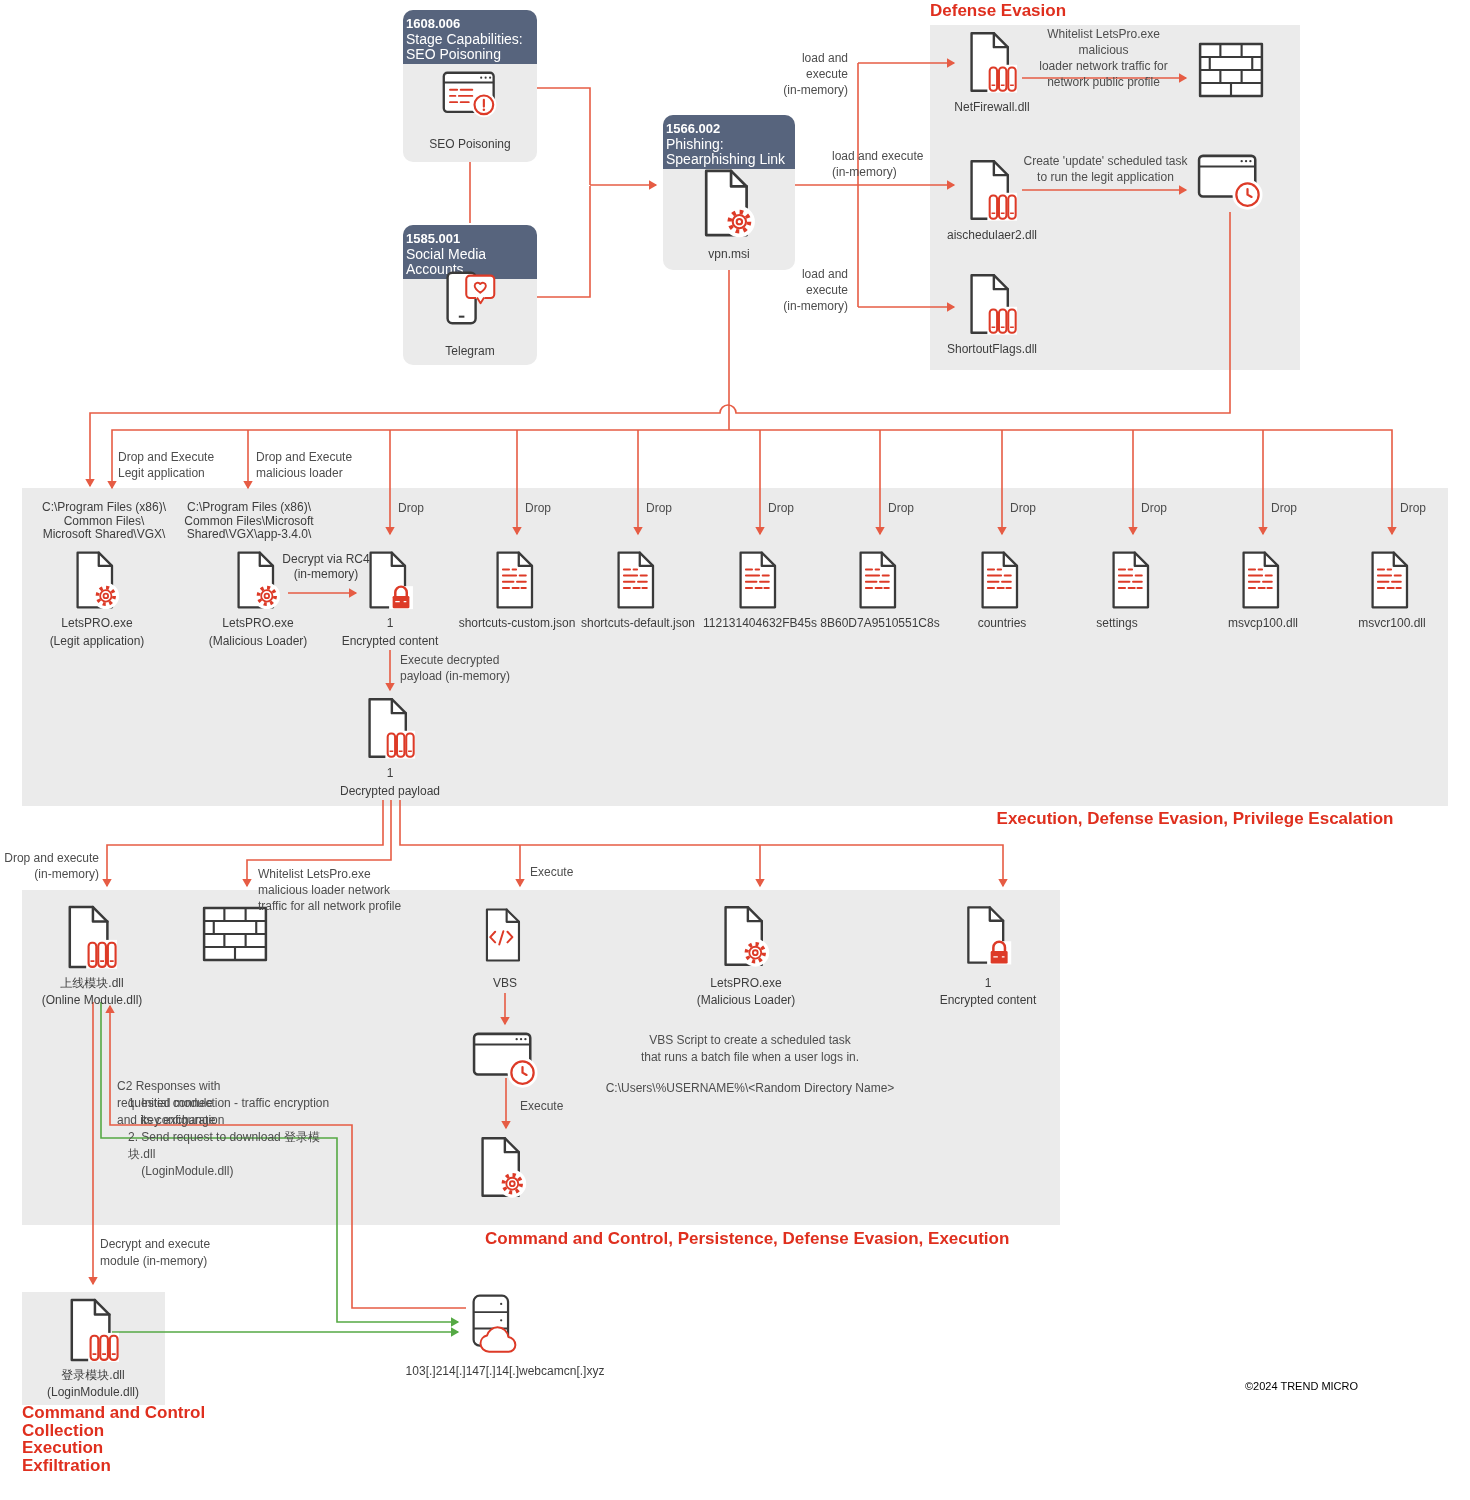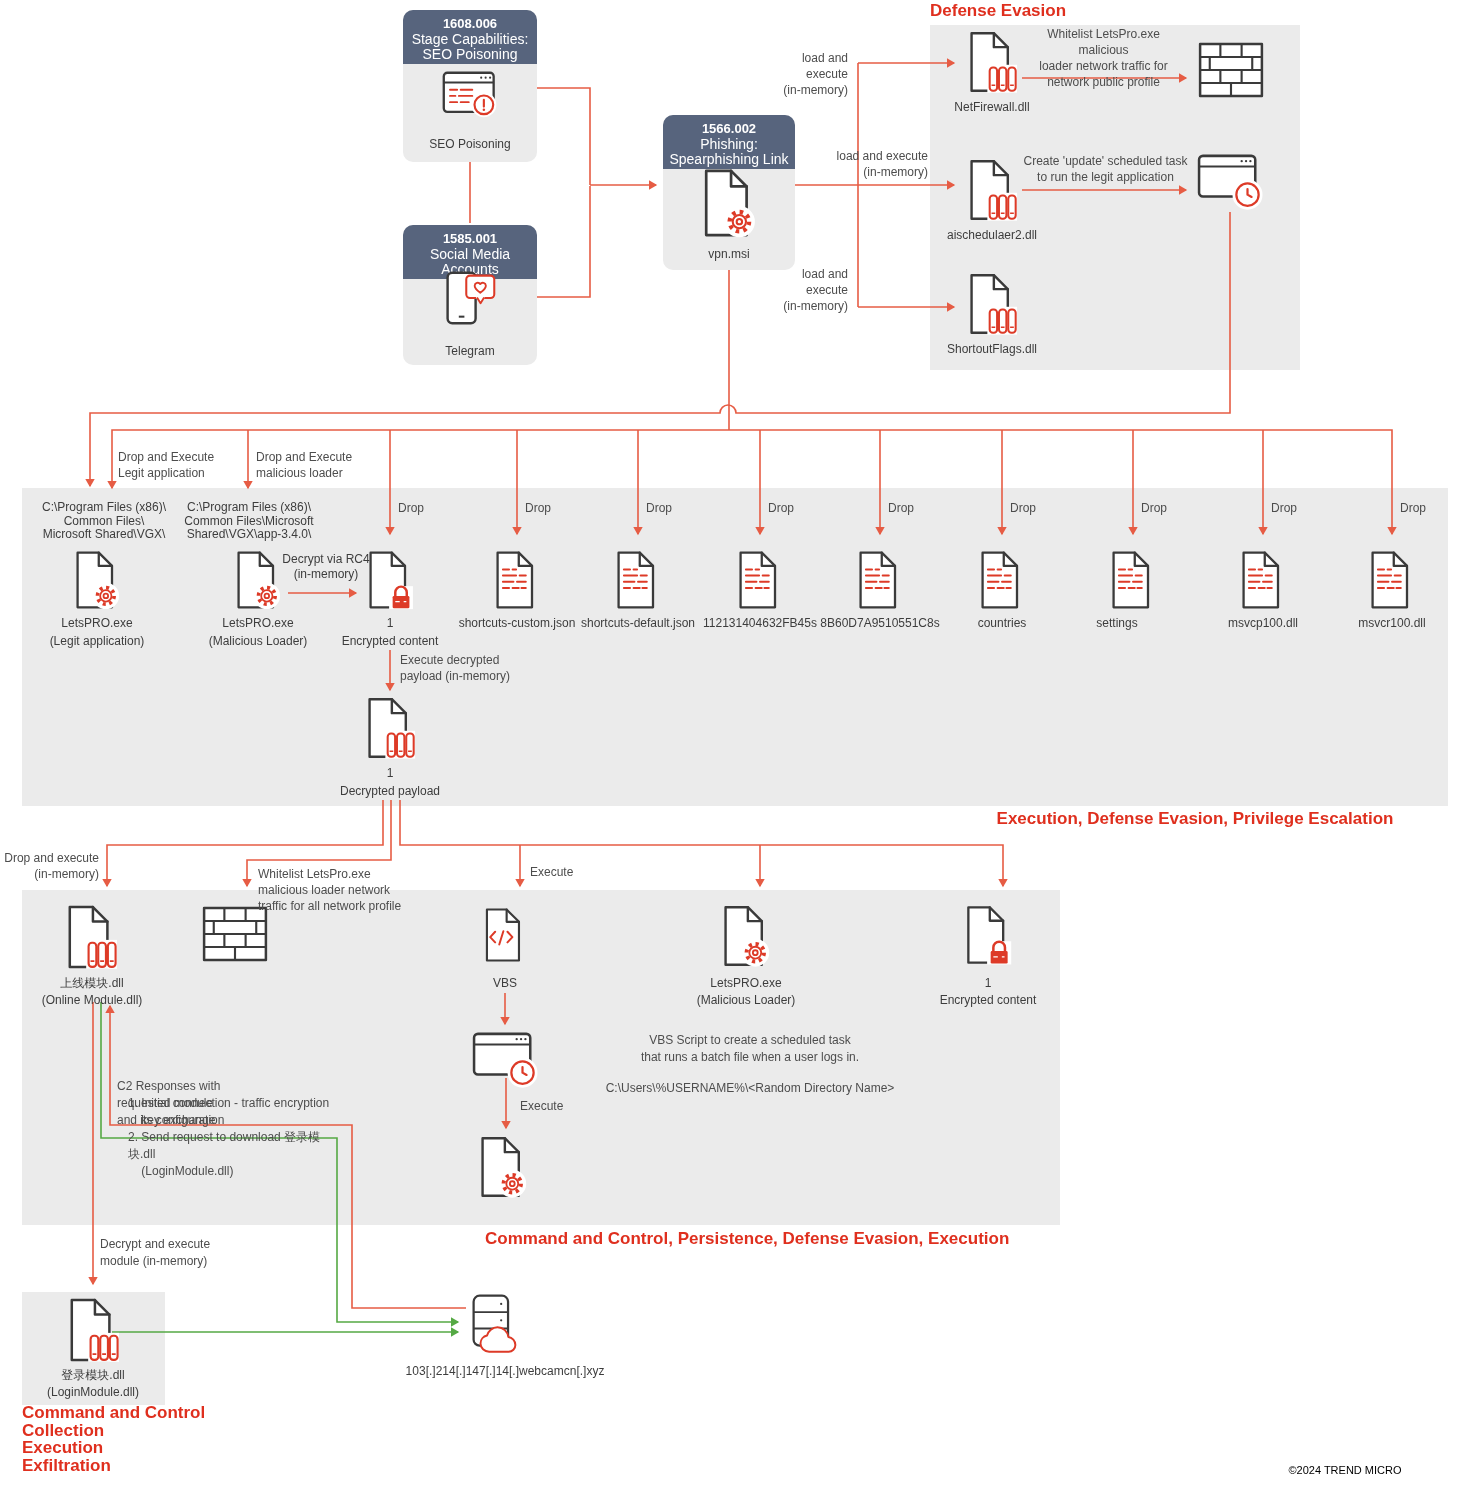--- a/index.html
+++ b/index.html
@@ -1,20 +1,20 @@
 <!DOCTYPE html>
 <html><head>
 <meta charset="utf-8">
 <style>
   html,body{margin:0;padding:0;background:#fff;font-family:"Liberation Sans","DejaVu Sans",sans-serif;}
   #stage{position:relative;width:1470px;height:1500px;background:#fff;overflow:hidden;}
   .panel{position:absolute;background:#ebebeb;z-index:0;}
   .tech{position:absolute;background:#ebebeb;border-radius:10px;z-index:3;}
   .tech-h{position:absolute;left:0;top:0;right:0;background:#57647d;color:#fff;border-radius:10px 10px 0 0;
-          text-align:center;padding:6px 3px 2px;z-index:4;}
+          padding:6px 3px 2px;z-index:4;}
   .tech-code{display:block;font-weight:bold;font-size:13px;line-height:16px;}
   .tech-name{display:block;font-size:14px;line-height:15px;white-space:pre-line;}
   .t{position:absolute;font-size:12px;line-height:16px;color:#4d4d4d;white-space:pre-line;z-index:4;}
   .cap{position:absolute;font-size:12px;line-height:15px;color:#3d3d3d;text-align:center;white-space:pre-line;z-index:4;}
   .red-h{position:absolute;font-weight:bold;color:#df2f1e;font-size:17px;line-height:17.5px;white-space:pre-line;z-index:5;}
   .ic{position:absolute;z-index:3;overflow:visible;}
   #wires{position:absolute;left:0;top:0;z-index:2;pointer-events:none;}
   .wr{stroke:#e65c44;stroke-width:1.6;fill:none;}
   .wg{stroke:#55a944;stroke-width:1.6;fill:none;}
   .ink{stroke:#3a3a3a;fill:none;stroke-width:2.6;stroke-linecap:round;stroke-linejoin:round;}
@@ -209,21 +209,21 @@
   </div>
   <svg class="ic" style="left:700px;top:167px;width:58px;height:72px">
       <use href="#s-file-gear"></use>
     </svg>
   <div class="cap" style="left:663px;top:247px;width:132px">vpn.msi</div>
 
   <div class="red-h" style="left:930px;top:2px">Defense Evasion</div>
   <div class="t" style="left:758px;top:50px;width:90px;text-align:right">load and
 execute
 (in-memory)</div>
-  <div class="t" style="left:788px;top:148px;width:140px;text-align:right">load and execute
+  <div class="t" style="left:832px;top:148px;width:140px;text-align:left">load and execute
 (in-memory)</div>
   <div class="t" style="left:758px;top:266px;width:90px;text-align:right">load and
 execute
 (in-memory)</div>
 
   <svg class="ic" style="left:966px;top:30px;width:52px;height:64px">
       <use href="#s-file-dll"></use>
     </svg>
   <div class="cap" style="left:932px;top:100px;width:120px">NetFirewall.dll</div>
   <div class="t" style="left:1026px;top:26px;width:155px;text-align:center">Whitelist LetsPro.exe malicious
@@ -407,14 +407,14 @@
 Collection
 Execution
 Exfiltration</div>
 
 
   <svg class="ic" style="left:470px;top:1294px;width:52px;height:62px">
       <use href="#s-server-cloud"></use>
     </svg>
   <div class="cap" style="left:385px;top:1364px;width:240px">103[.]214[.]147[.]14[.]webcamcn[.]xyz</div>
 
-  <div class="cw" style="left:1245px;top:1464px;width:200px;text-align:center">©2024 TREND MICRO</div>
+  <div class="cw" style="left:1245px;top:1380px;width:200px;text-align:left">©2024 TREND MICRO</div>
 </div>
 
 </body></html>

